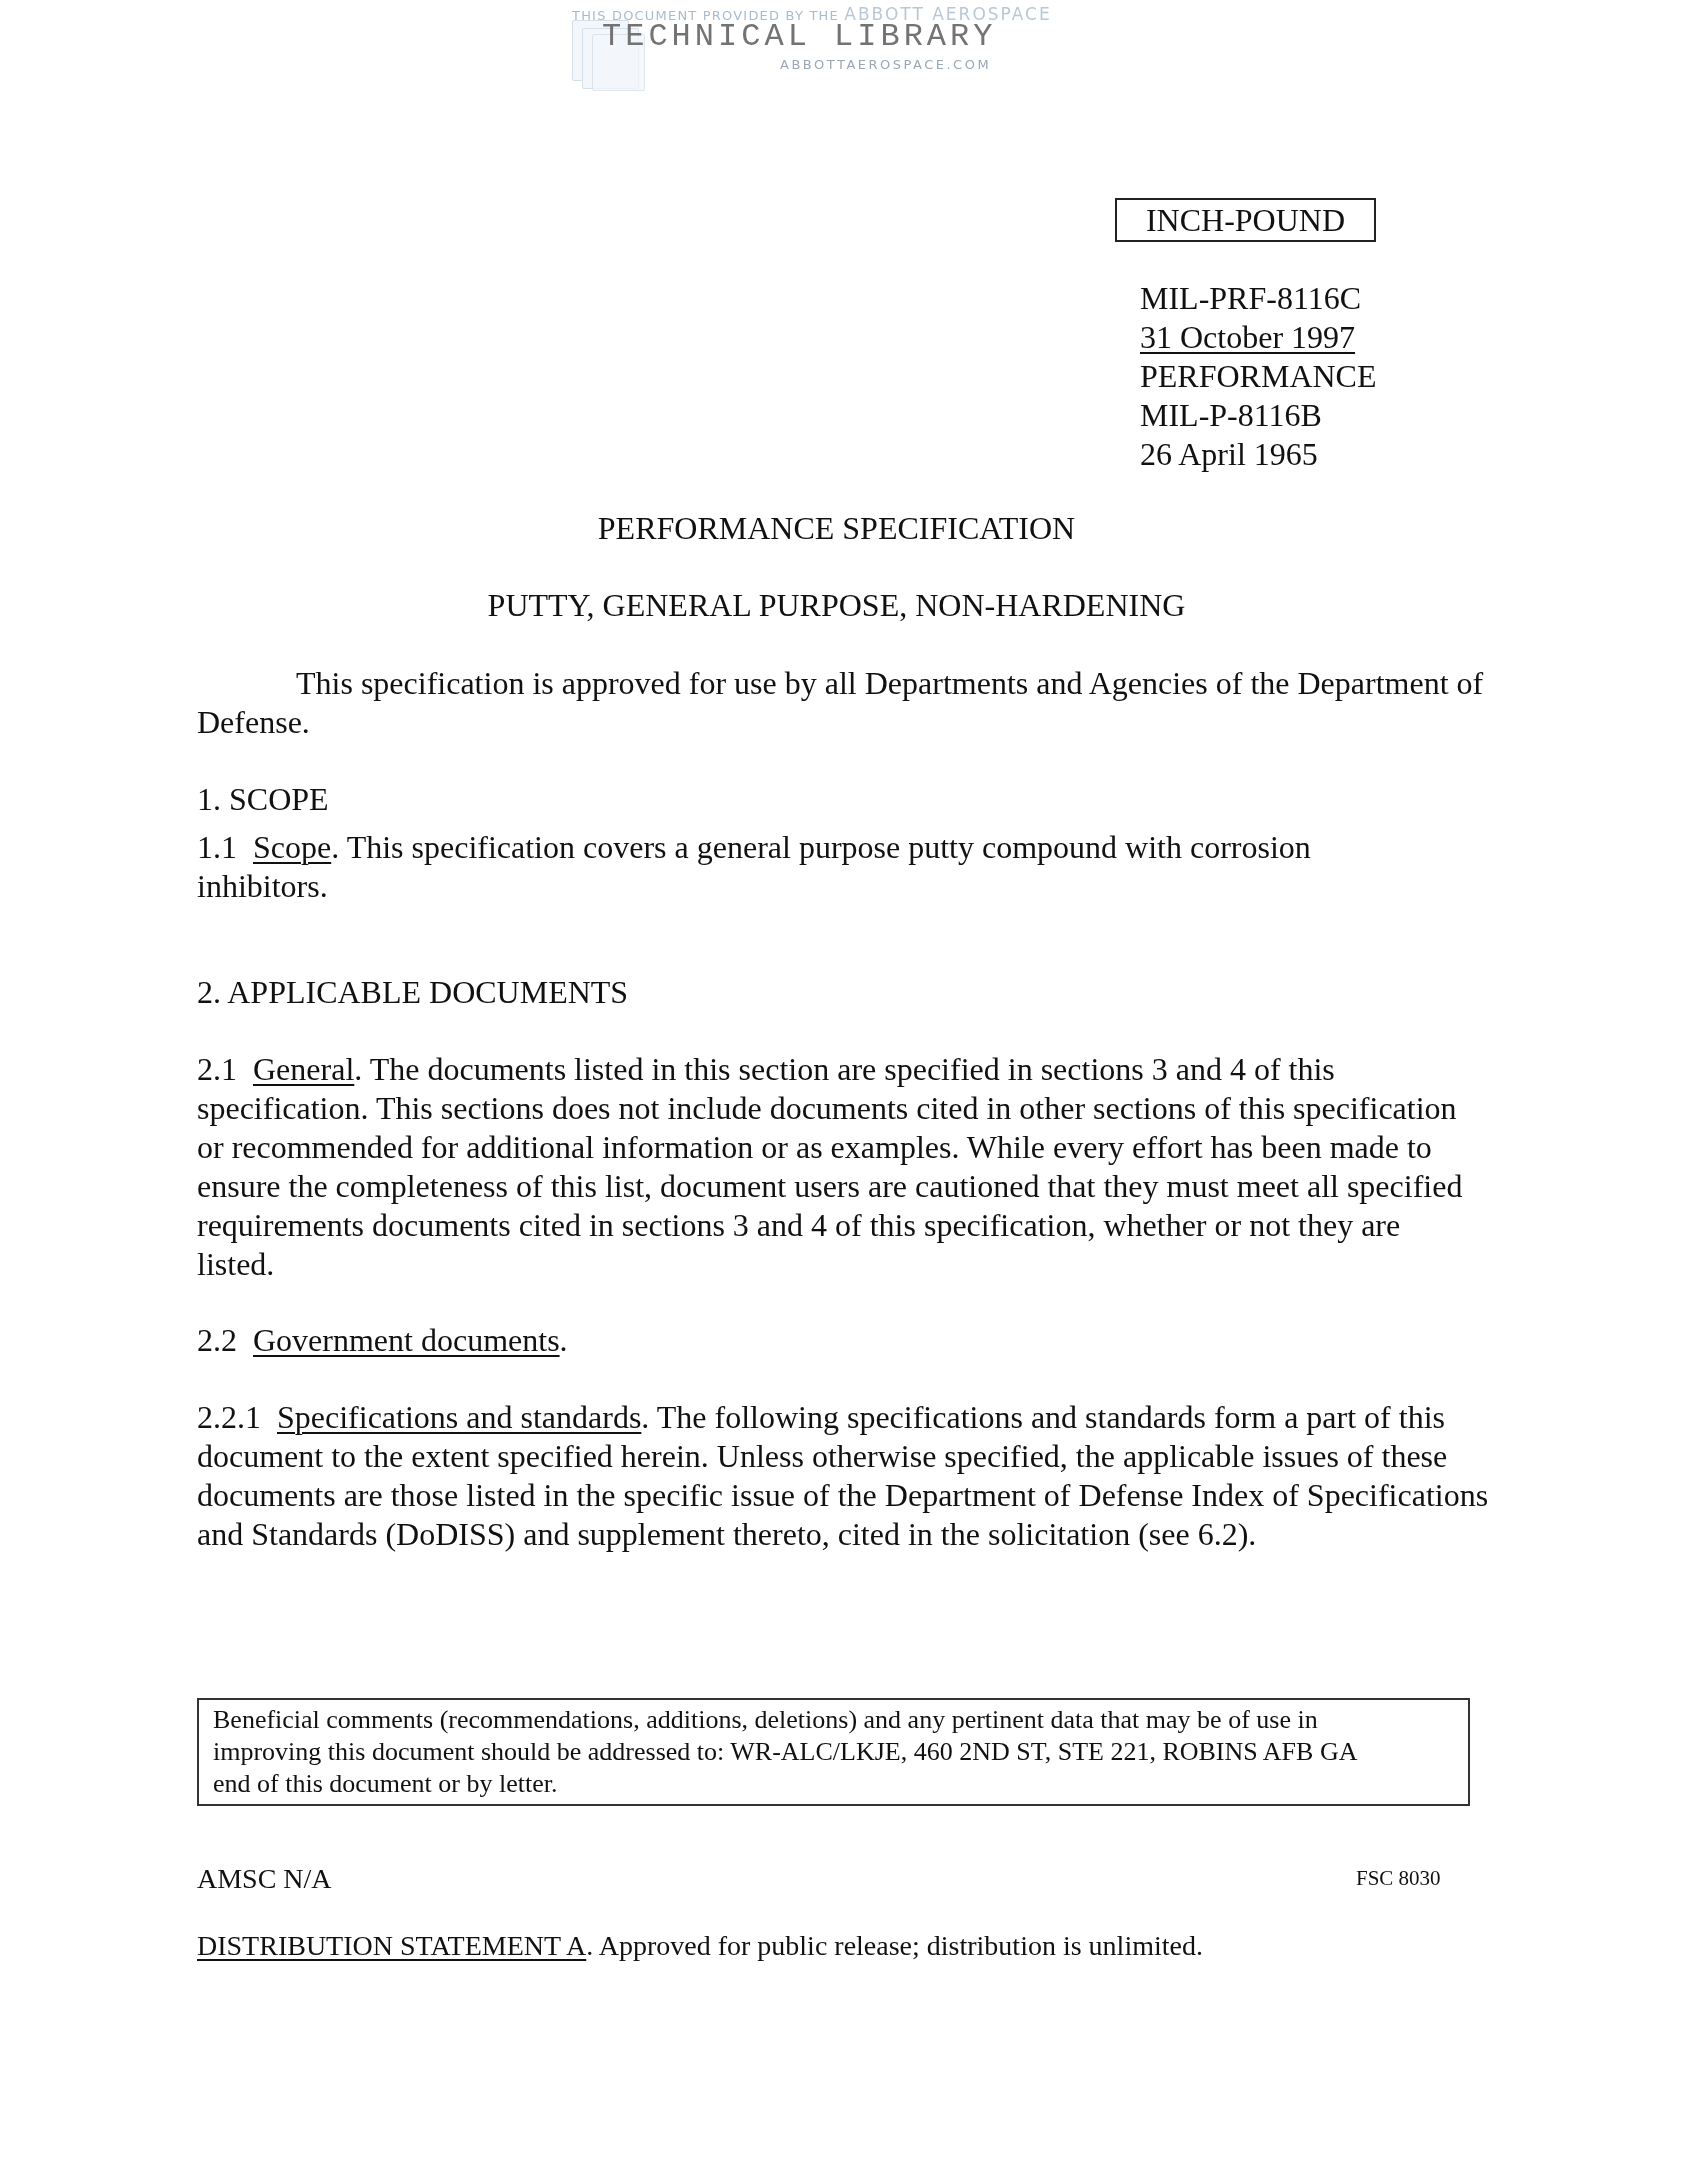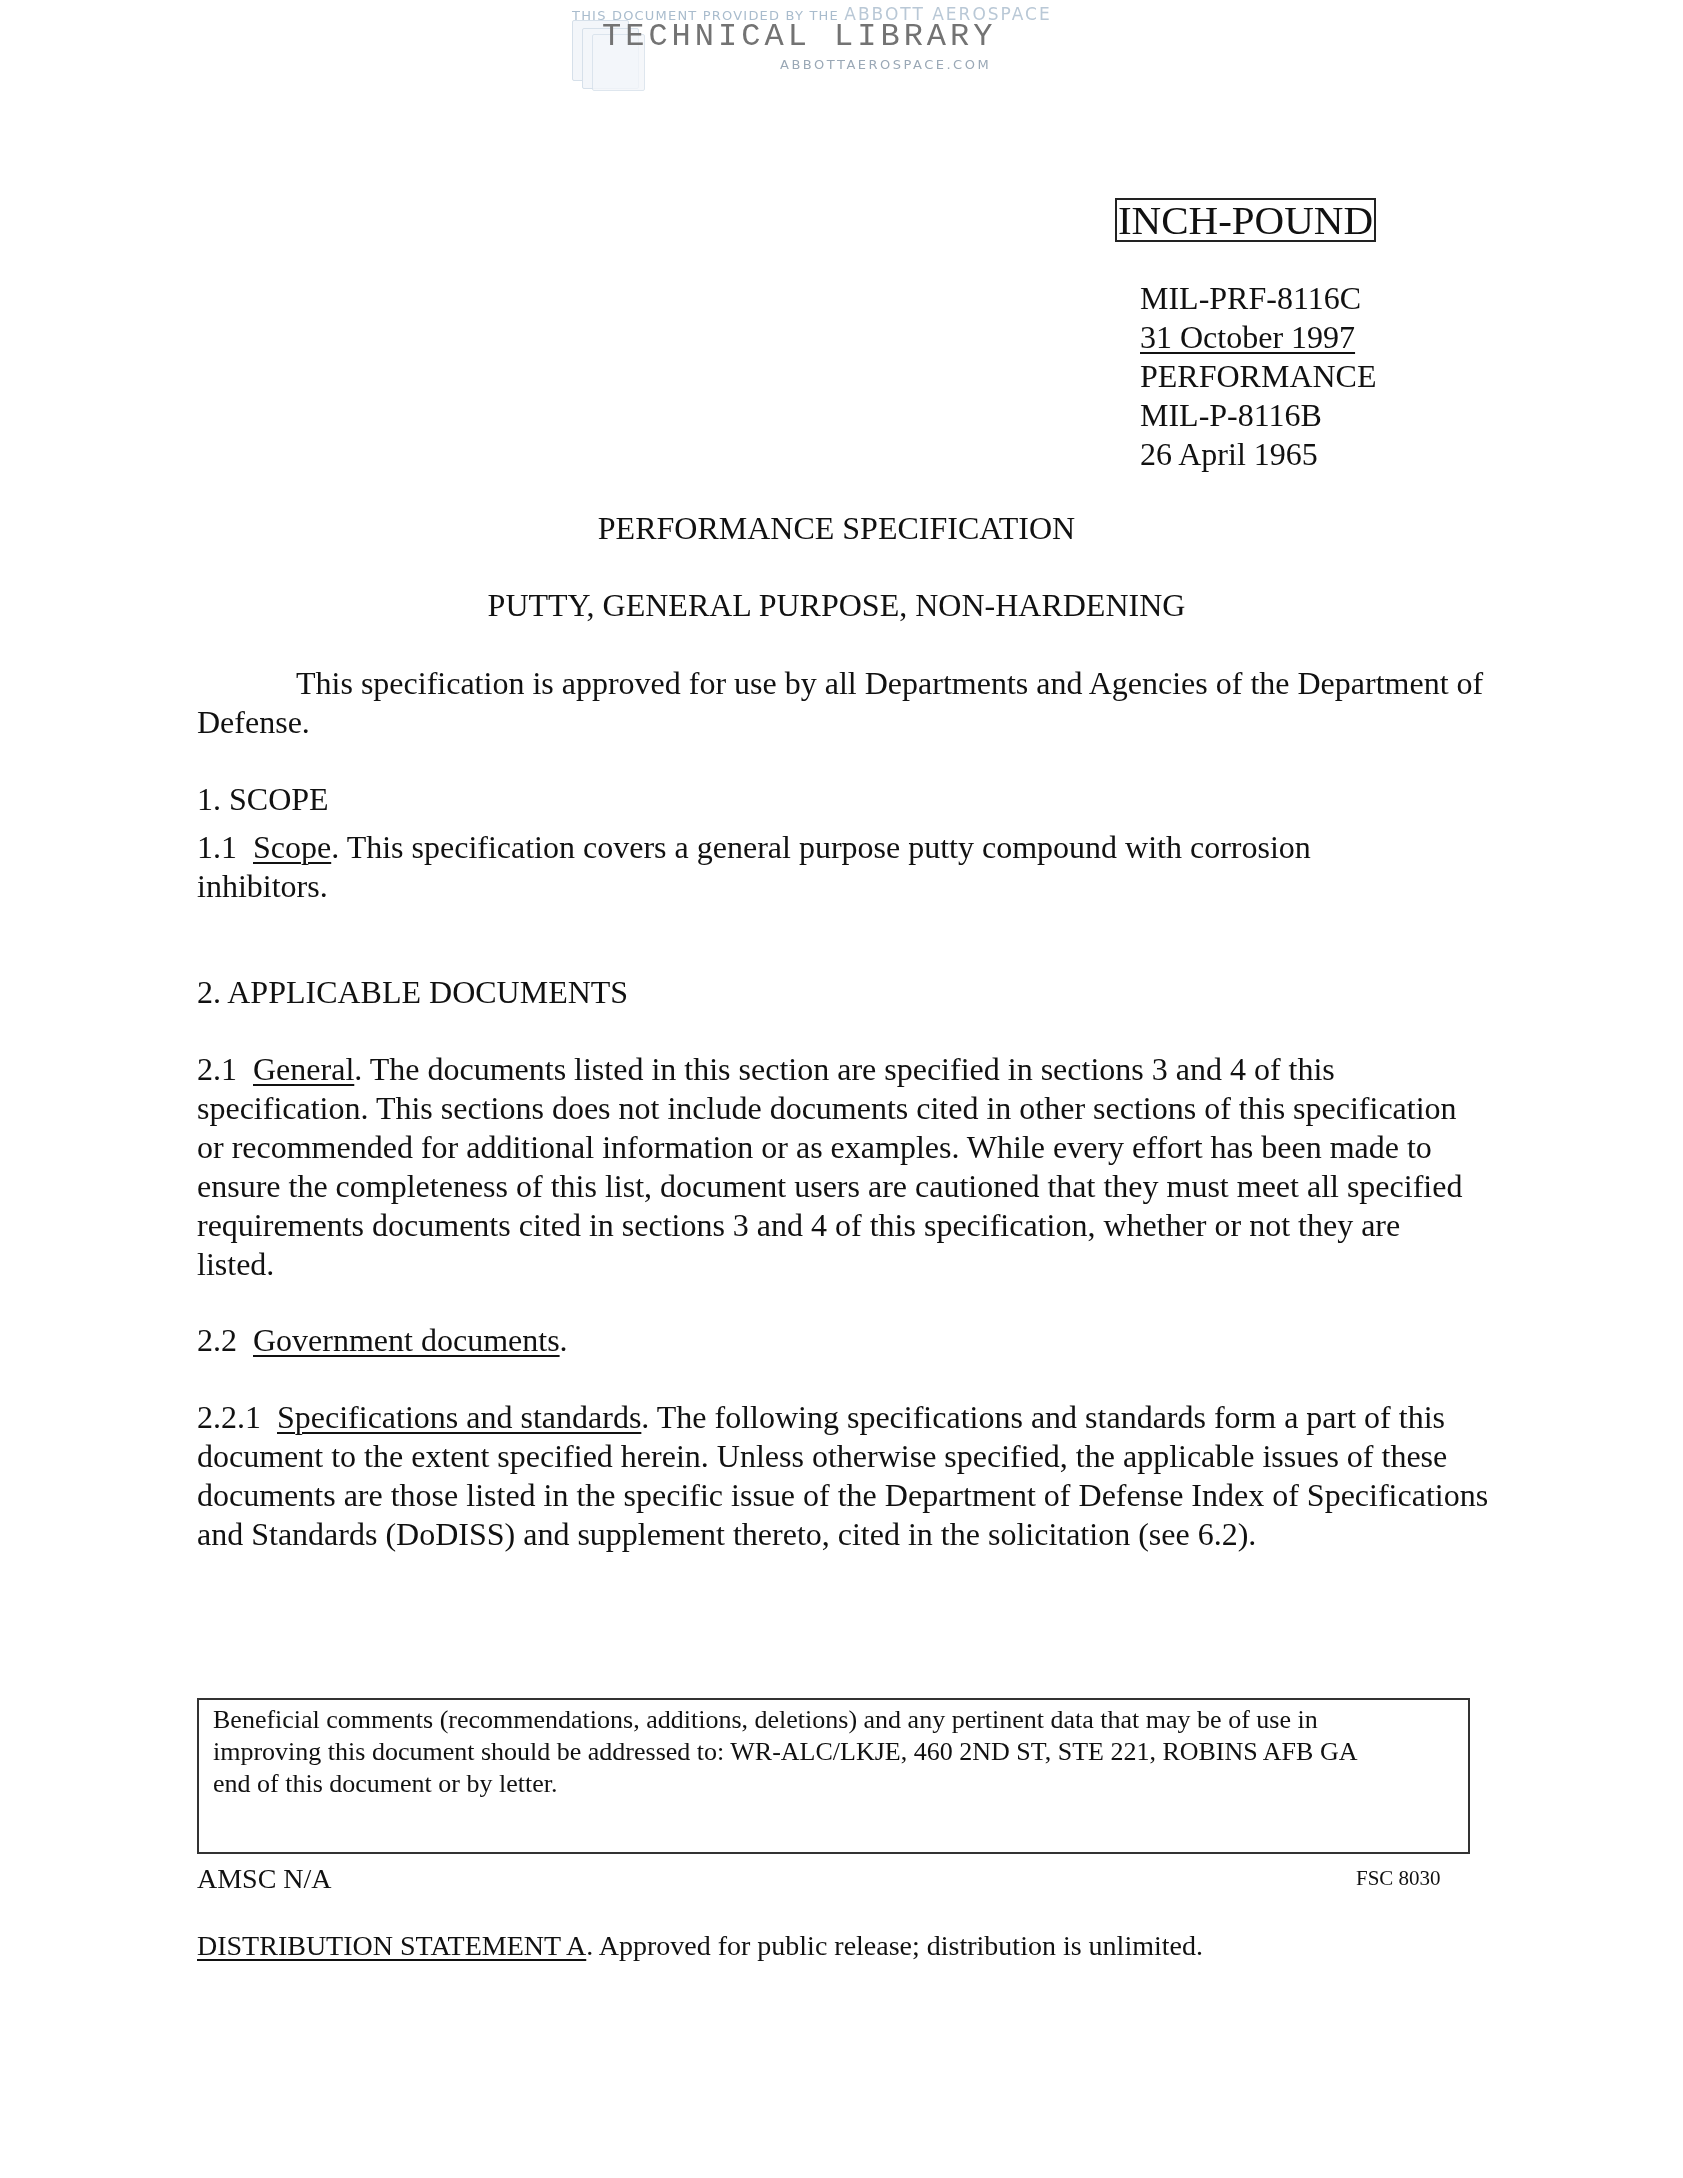--- a/index.html
+++ b/index.html
@@ -7,28 +7,28 @@
        font-family:"Liberation Serif","DejaVu Serif",serif;color:#111;}
   .abs{position:absolute;}
   .t{font-size:32px;line-height:39px;white-space:nowrap;}
   .u{text-decoration:underline;text-underline-offset:4px;text-decoration-thickness:1.5px;}
   .wm-pages{left:572px;top:20px;width:89px;height:71px;}
   .wm-page{position:absolute;border:1.5px solid #d6e0ea;background:#f3f6fa;border-radius:2px;}
   .wm-line1{left:572px;top:4px;font-family:"DejaVu Sans",sans-serif;font-size:13px;letter-spacing:1.2px;color:#a9bccd;white-space:nowrap;}
   .wm-line1 .ab{font-size:17px;letter-spacing:2px;color:#b9c8d6;}
   .wm-line2{left:602px;top:18px;font-family:Liberation Mono, monospace;font-size:32px;letter-spacing:4px;color:#737373;white-space:nowrap;}
   .wm-line3{left:780px;top:57px;font-family:"DejaVu Sans",sans-serif;font-size:13px;letter-spacing:2.5px;color:#9aa8b6;white-space:nowrap;}
-  .inch{left:1115px;top:198px;width:257px;height:40px;border:2px solid #222;font-size:41px;line-height:40px;text-align:center;}
+  .inch{left:1115px;top:198px;width:257px;height:40px;border:2px solid #222;font-size:32px;line-height:40px;text-align:center;}
   .hdr{left:1140px;top:279px;}
   .hdr div{font-size:32px;line-height:39px;white-space:nowrap;}
   .center{left:0;width:1673px;text-align:center;}
   .body{left:197px;width:1297px;}
   .para{font-size:32px;line-height:39px;margin:0;}
   .indent{text-indent:99px;}
-  .box{left:197px;top:1698px;width:1273px;border:2px solid #333;padding:4px 0 4px 14px;box-sizing:border-box;height:156px;}
+  .box{left:197px;top:1698px;width:1273px;border:2px solid #333;padding:4px 0 4px 14px;box-sizing:border-box;height:108px;}
   .box p{margin:0;font-size:26px;line-height:32px;white-space:nowrap;}
 </style>
 </head>
 <body>
 
 <div class="abs wm-pages">
   <div class="wm-page" style="left:0;top:0;width:55px;height:59px;"></div>
   <div class="wm-page" style="left:10px;top:8px;width:55px;height:59px;"></div>
   <div class="wm-page" style="left:20px;top:14px;width:51px;height:55px;opacity:.8"></div>
 </div>

